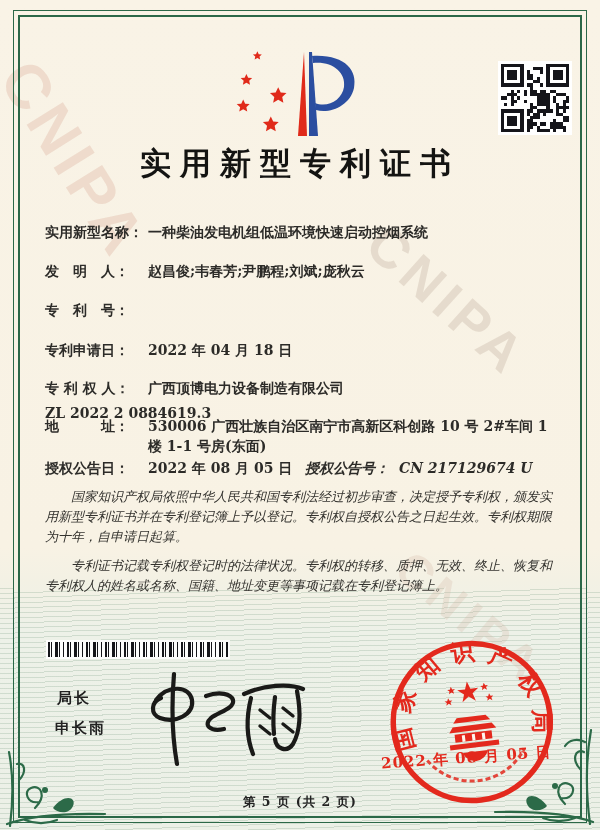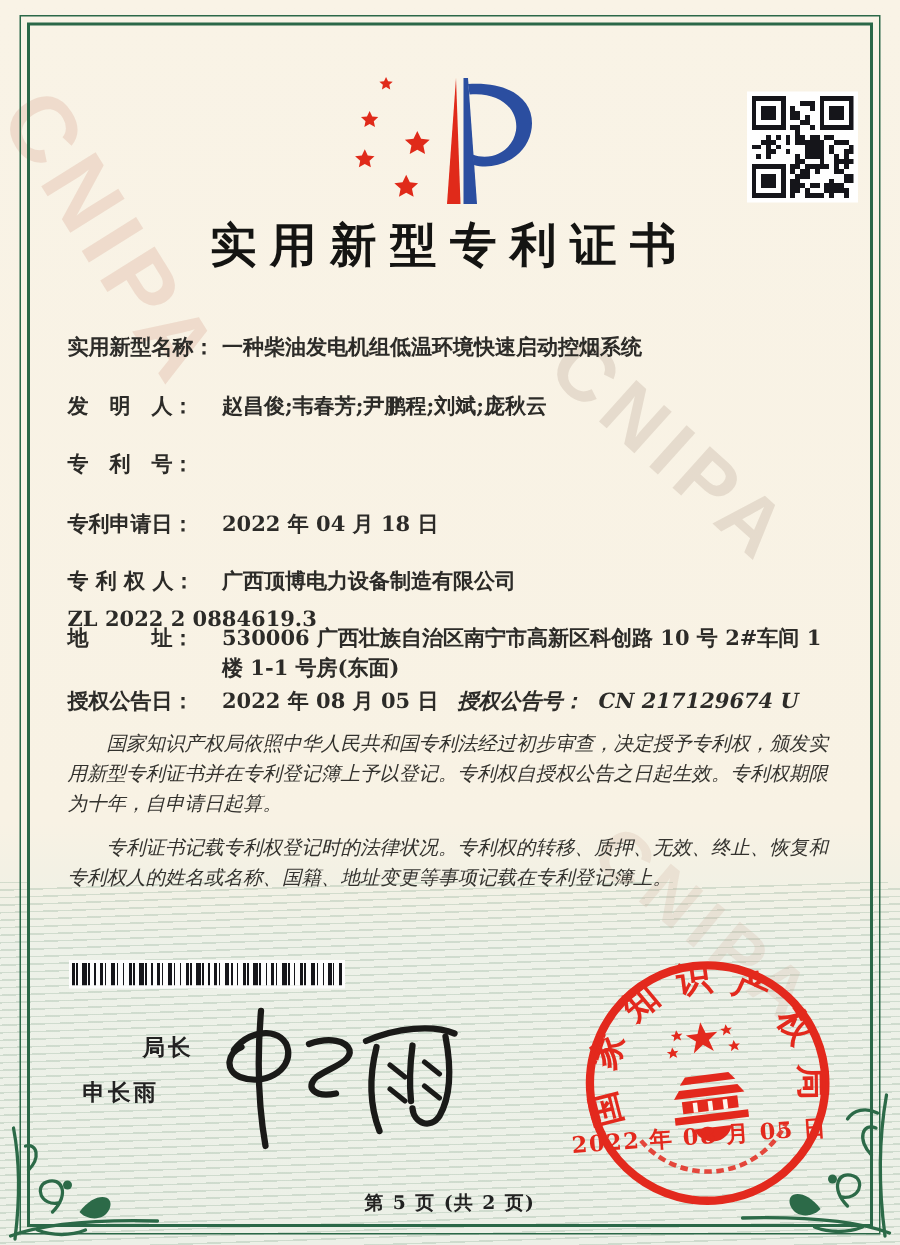--- a/index.html
+++ b/index.html
@@ -47,21 +47,21 @@
   .r-grantn { top:458px; left:305px; right:20px;font-style:italic; }
   .r-grantn .lbl { flex:0 0 94px; }
 
   .paras { position:absolute; left:45px; right:41px; top:487px; font-size:13px; line-height:20px; color:#33322e; font-style:italic; font-weight:500; }
   .paras p { margin:0 0 9px 0; text-indent:2em; }
 
   .barcode { position:absolute; left:48px; top:642px; width:180px; height:15px; background:
     repeating-linear-gradient(90deg,#15151a 0 2px,#fdfdfd 2px 3px,#15151a 3px 4px,#fdfdfd 4px 7px,#15151a 7px 10px,#fdfdfd 10px 11px,#15151a 11px 12px,#fdfdfd 12px 15px,#15151a 15px 16px,#fdfdfd 16px 19px);
     outline:2px solid #fdfdfd; }
 
-  .bureau-title { position:absolute; left:57px; top:689px; font-size:15px; font-weight:700; color:#222; font-family:"DejaVu Sans","Liberation Sans",sans-serif; letter-spacing:2px;margin-left:38px; }
+  .bureau-title { position:absolute; left:57px; top:689px; font-size:15px; font-weight:700; color:#222; font-family:"DejaVu Sans","Liberation Sans",sans-serif; letter-spacing:2px; }
   .bureau-name  { position:absolute; left:55px; top:719px; font-size:15px; font-weight:700; color:#222; font-family:"DejaVu Sans","Liberation Sans",sans-serif; letter-spacing:2px; }
 
   .signature { position:absolute; left:138px; top:668px; }
 
   .seal { position:absolute; left:389px; top:639px; transform:rotate(-7deg); }
   .seal-date { position:absolute; left:381px; top:748px; width:190px; font-size:15px; font-weight:700; color:#e3291d; letter-spacing:1px; transform:rotate(-4deg); white-space:nowrap; }
 
   .page-footer { position:absolute; left:0; right:0; top:794px; text-align:center; font-size:12.5px; color:#222; letter-spacing:1px; font-weight:600; }
 
   .flourish { position:absolute; }

